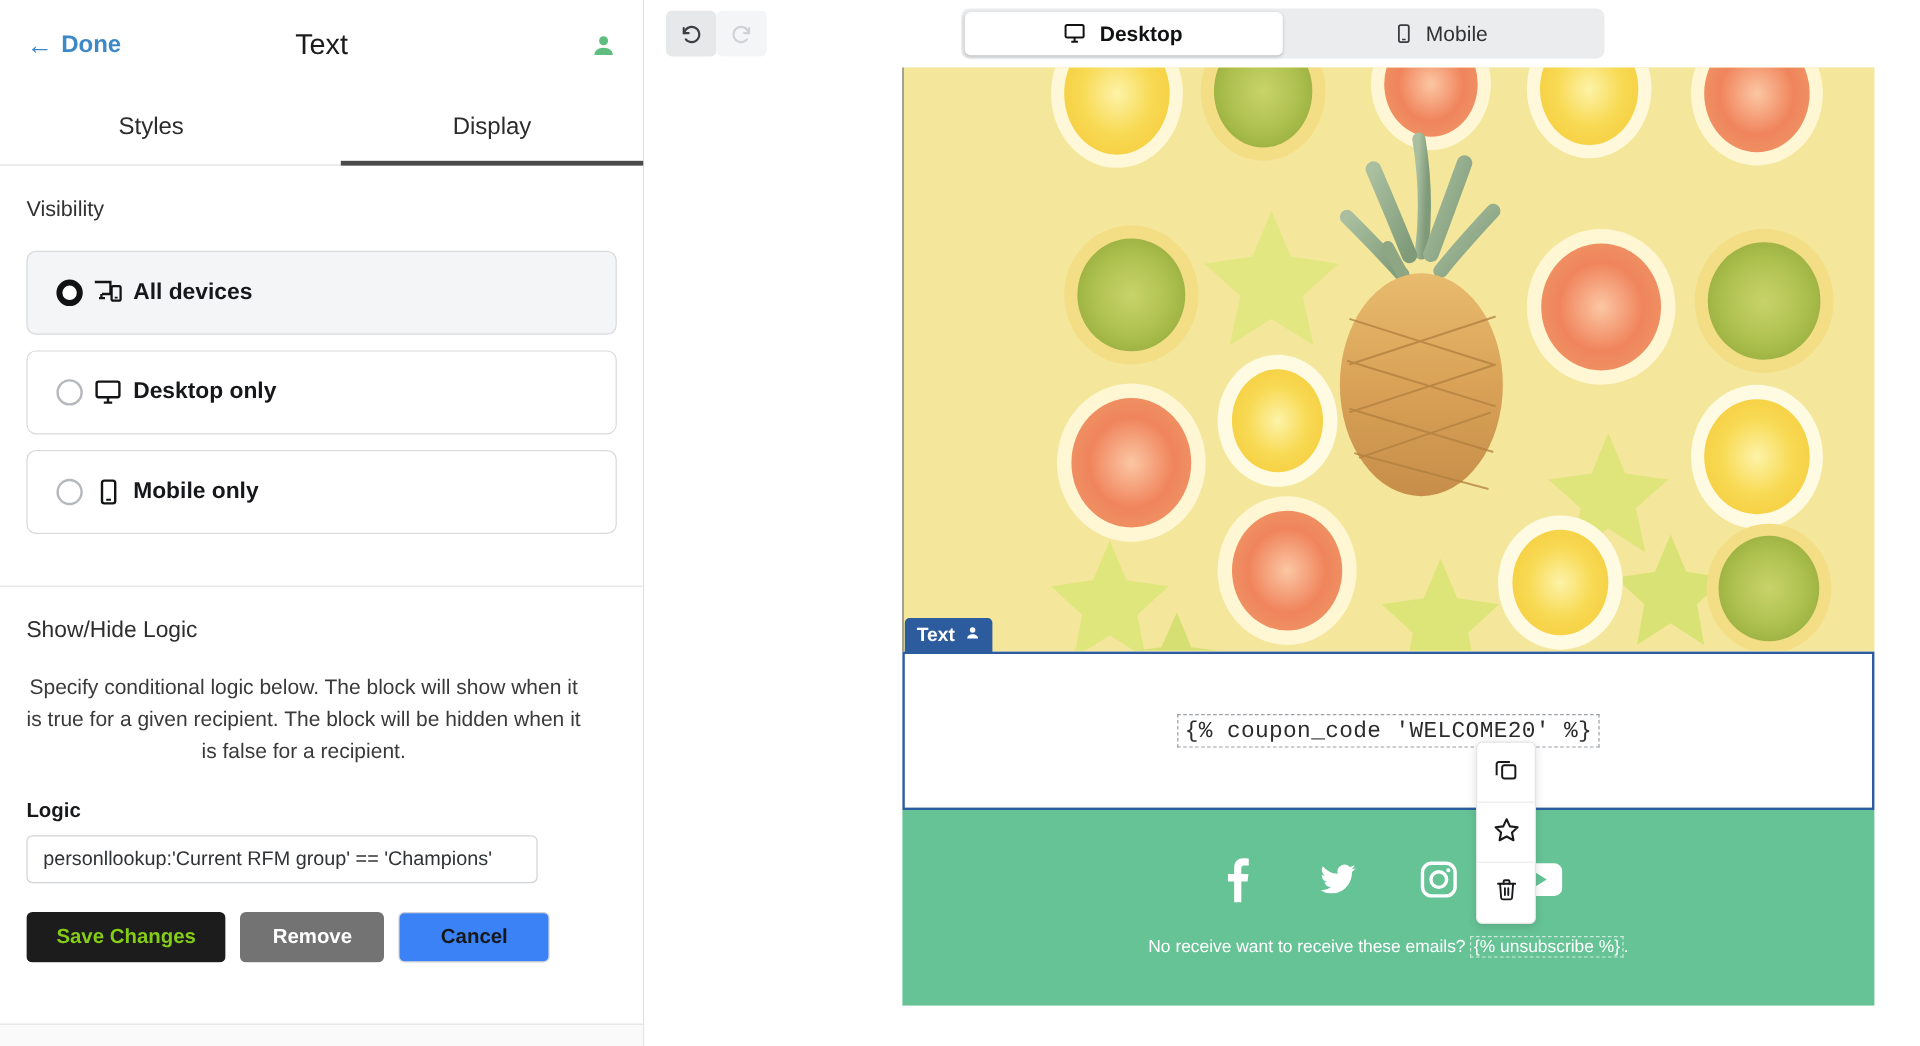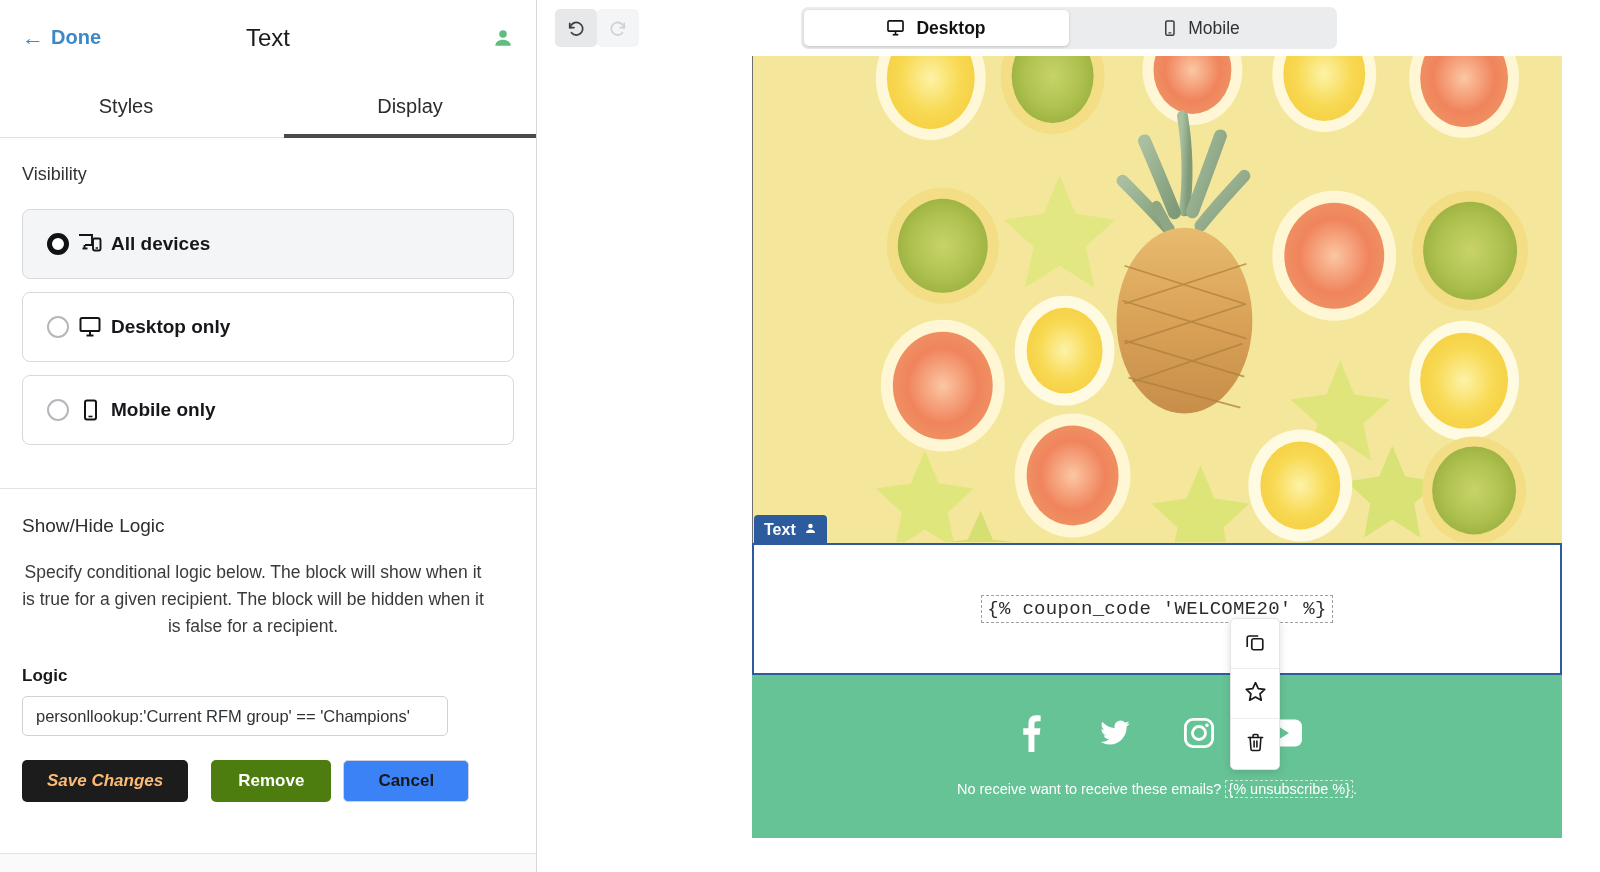--- a/index.html
+++ b/index.html
@@ -86,22 +86,22 @@
     font-family: "Liberation Sans", sans-serif;
     background: #fff; outline: none;
   }
   .button-row { display: flex; gap: 12px; margin-top: 24px; }
   .btn {
     height: 42px; border-radius: 5px; border: 1px solid transparent;
     font-size: 17px; font-weight: bold; cursor: pointer;
     display: flex; align-items: center; justify-content: center;
     font-family: "Liberation Sans", sans-serif;
   }
-  .btn-save { background: #1c1c1c; color: #fdba74; padding: 0 24px; font-style: italic; }
-  .btn-remove { background: #4d7c0f; color: #ffffff; padding: 0 26px; margin-left: 11px; }
+  .btn-save { background: #1c1c1c; color: #84cc16; padding: 0 24px; }
+  .btn-remove { background: #737373; color: #ffffff; padding: 0 26px; }
   .btn-cancel { background: #3b82f6; color: #17181a; border: 1px solid #cfd2d6; padding: 0 34px; }
 
   .panel-bottom-strip {
     position: absolute; left: 0; right: 0; bottom: 0; height: 19px;
     background: #fafafa; border-top: 1px solid #e4e4e4;
   }
 
   
   .right-area {
     flex: 1; height: 872px; background: #ffffff;

